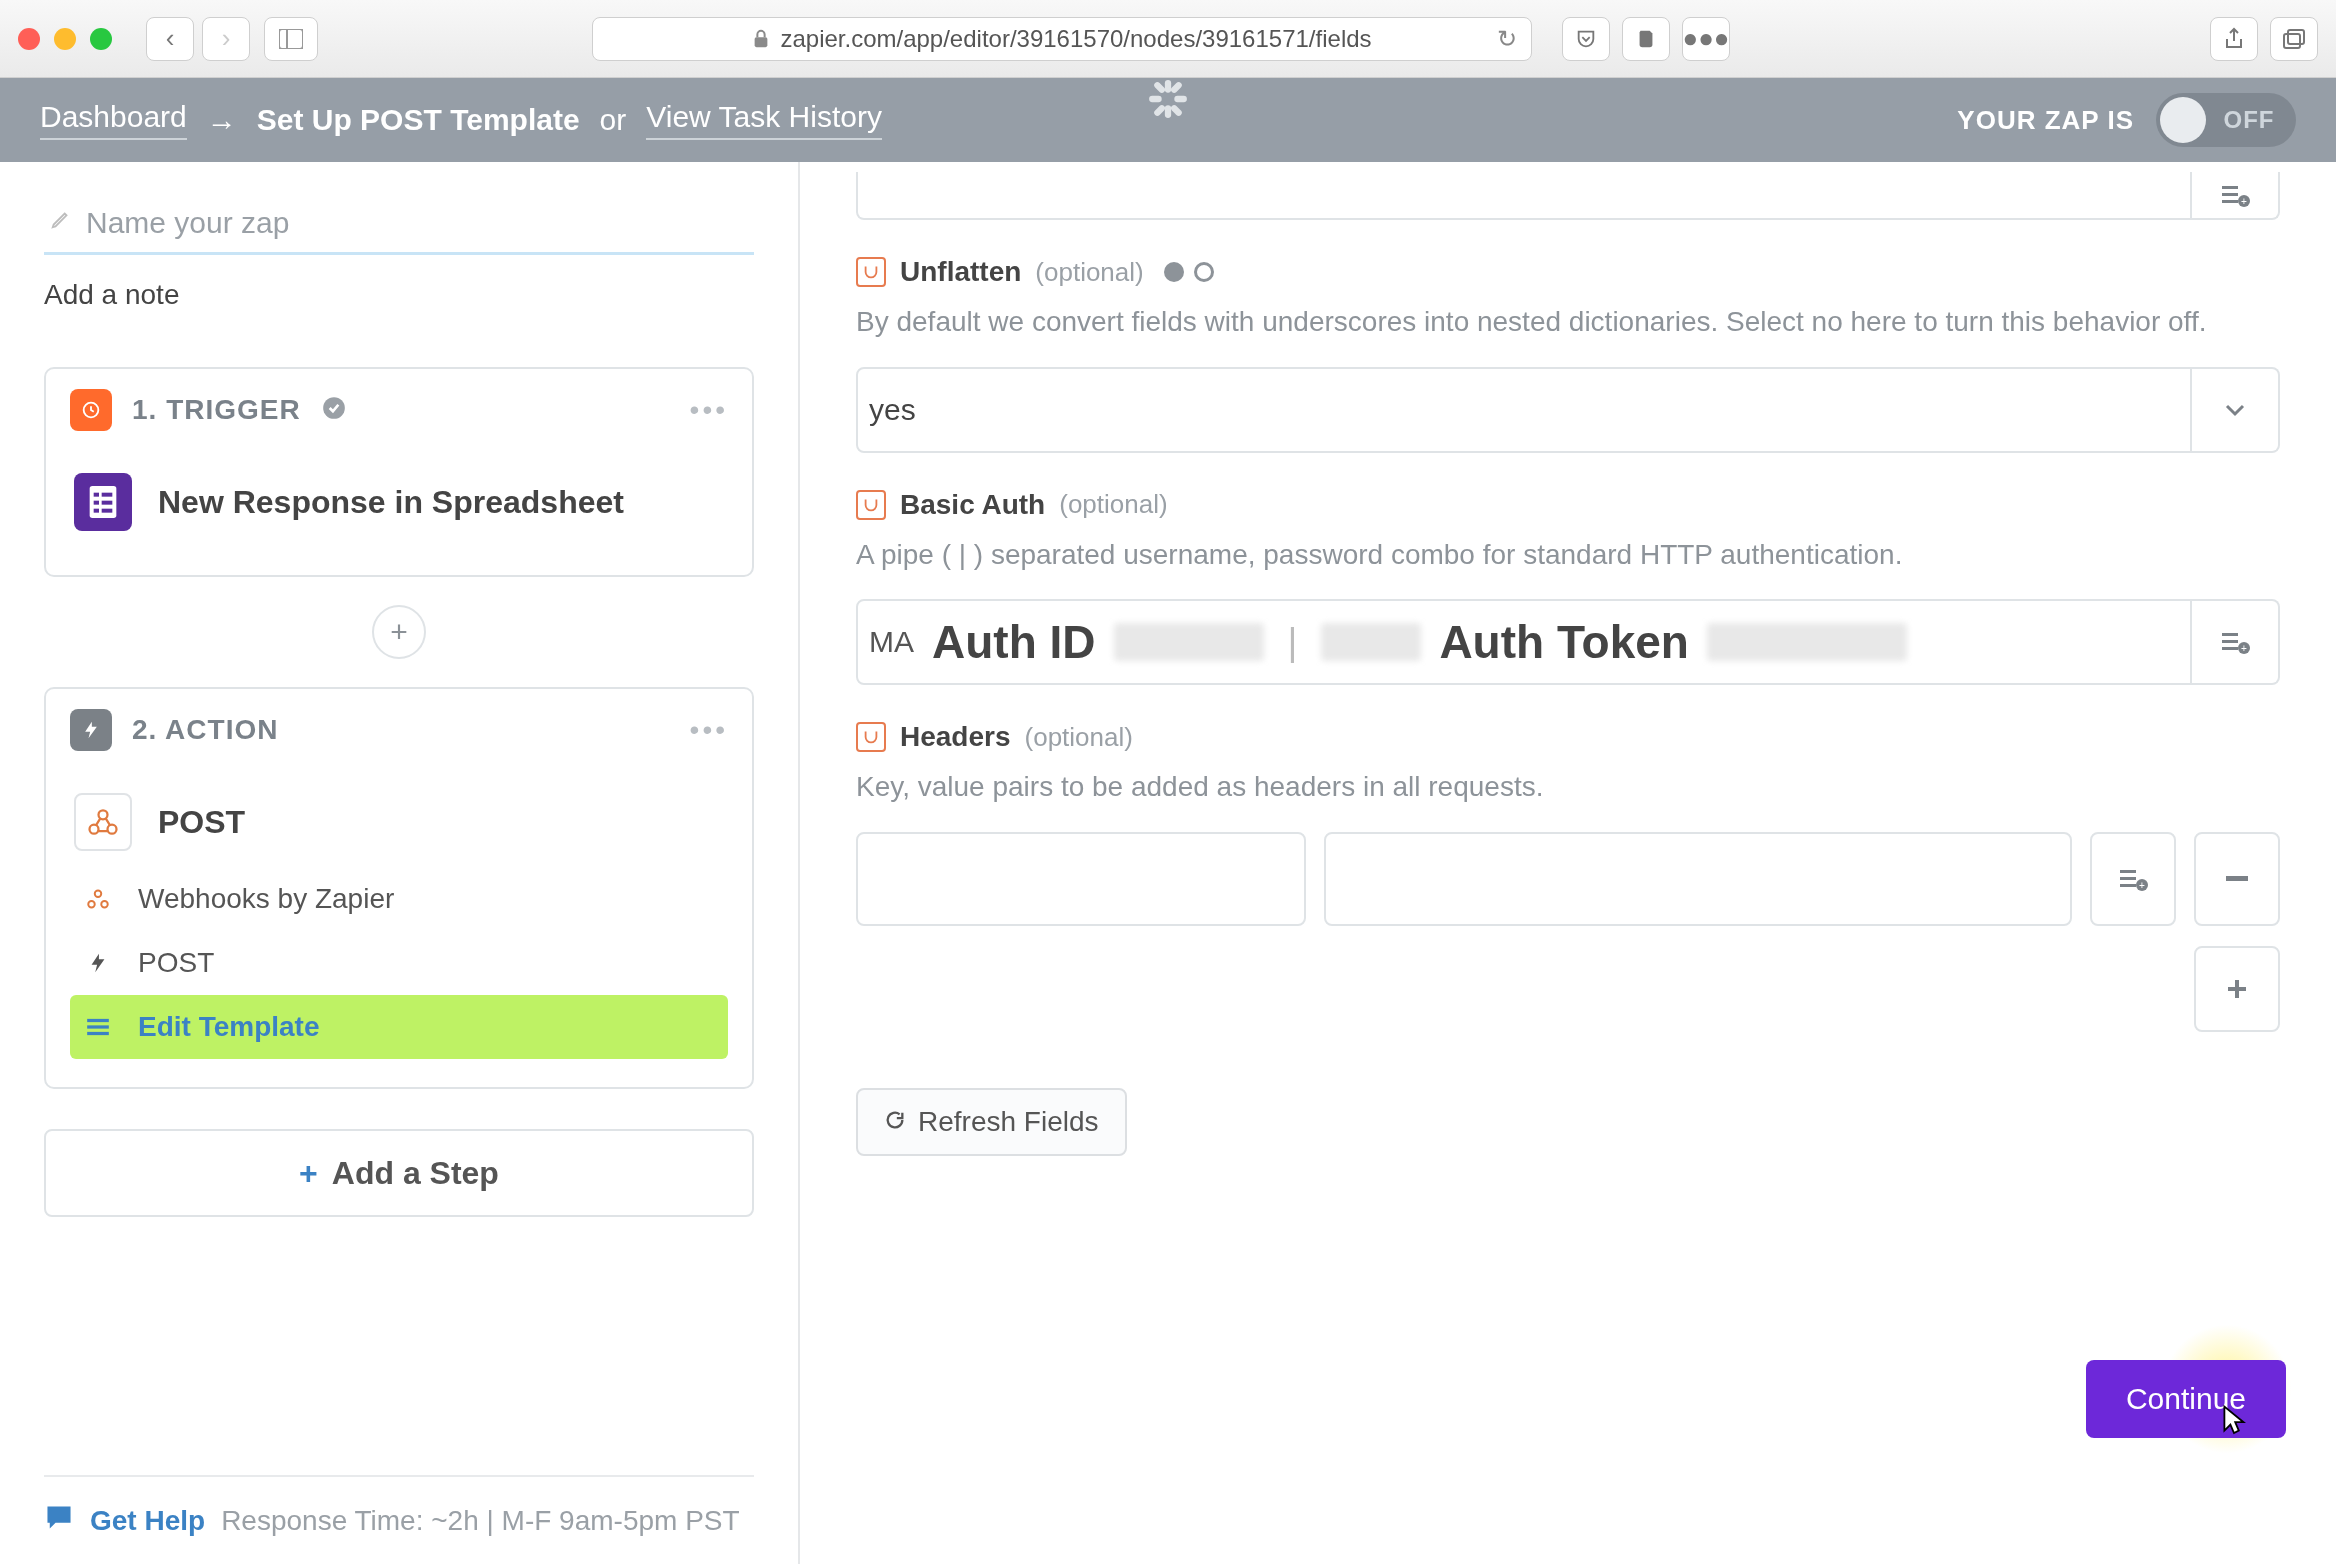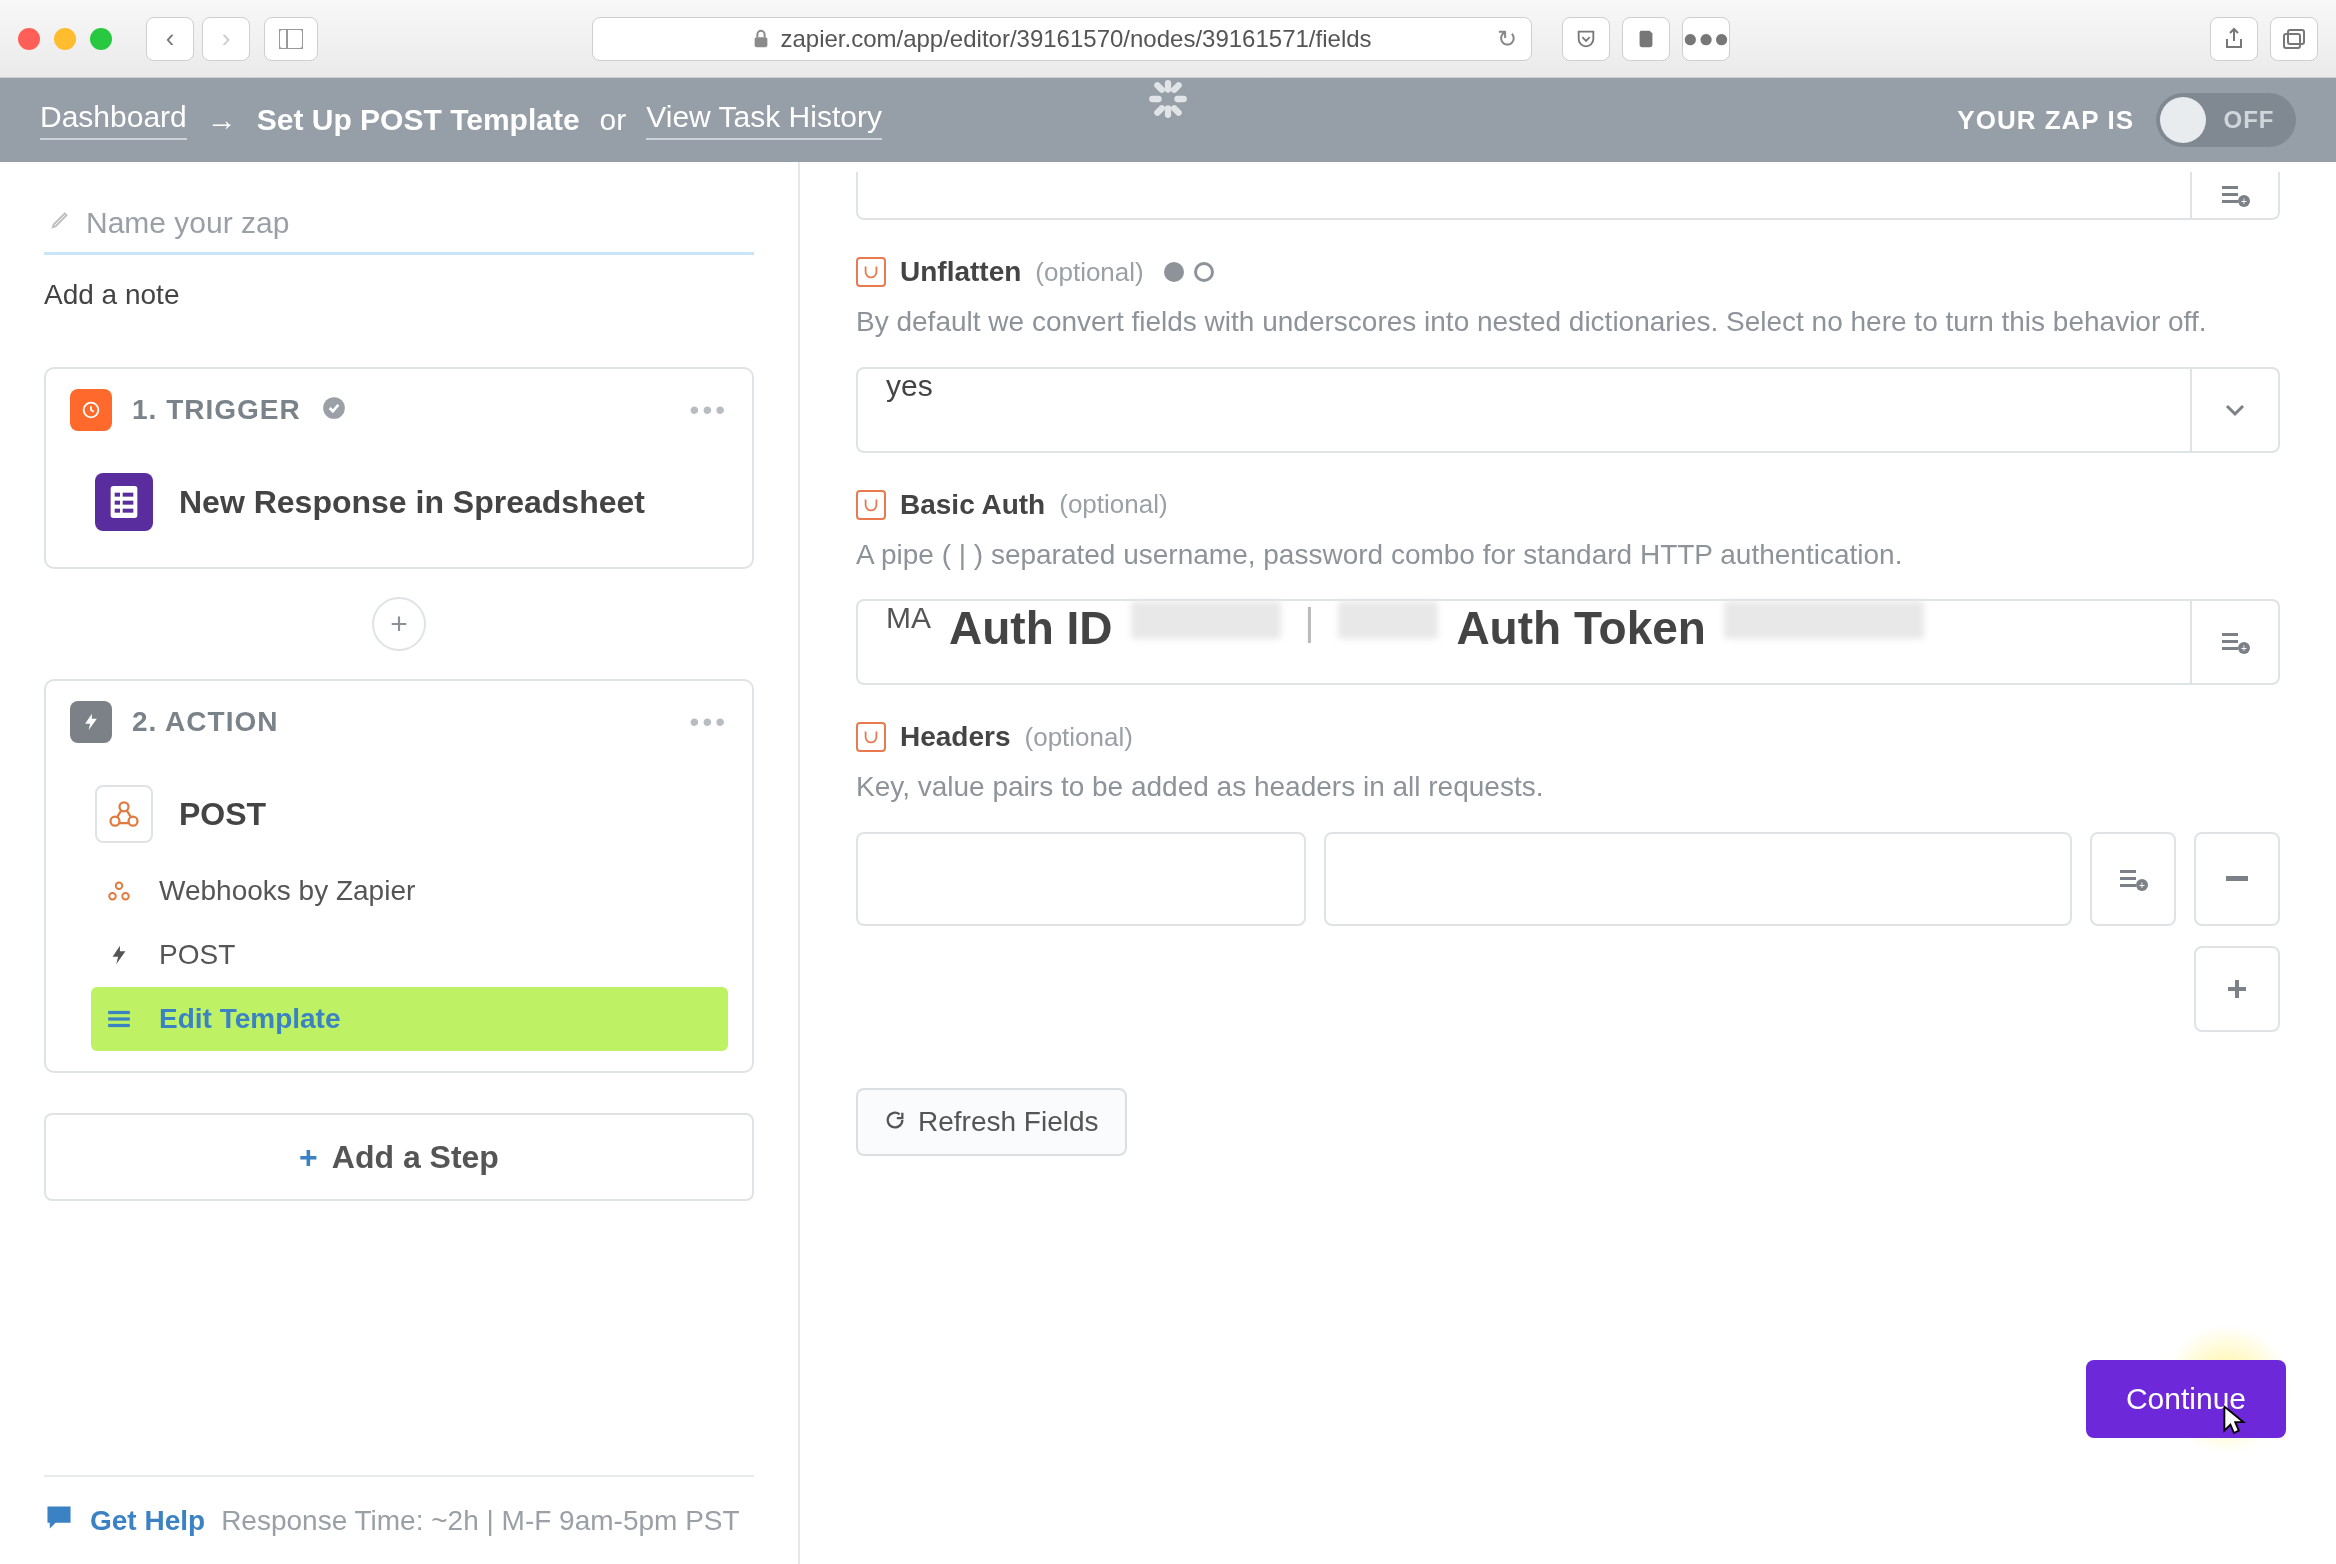--- a/index.html
+++ b/index.html
@@ -40,21 +40,21 @@
 .add-note { font-size: 28px; color: #444; margin-top: 24px; cursor: pointer; }
 
 .step-card { border: 2px solid #dfe3e6; border-radius: 10px; margin-top: 56px; background: #fff; }
 .step-head { display: flex; align-items: center; padding: 20px 24px; gap: 20px; }
 .step-head .sq { width: 42px; height: 42px; border-radius: 8px; display: flex; align-items: center; justify-content: center; color: #fff; font-size: 22px; }
 .sq.orange { background: #ff6a2c; }
 .sq.grey { background: #7b8187; }
 .step-head .title { font-size: 28px; color: #7a828a; font-weight: 700; letter-spacing: 1px; }
 .step-head .check { color: #9aa0a6; }
 .step-head .more { margin-left: auto; color: #b8bdc2; font-size: 28px; letter-spacing: 3px; }
-.step-body { padding: 6px 24px 20px 24px; margin-left: 21px; }
+.step-body { padding: 6px 24px 28px 24px; }
 .step-app { display: flex; align-items: center; gap: 26px; padding: 16px 4px; }
 .app-icon { width: 58px; height: 58px; border-radius: 8px; display: flex; align-items: center; justify-content: center; }
 .app-icon.forms { background: #5a2d9e; }
 .app-icon.webhook { border: 2px solid #e0e3e6; background: #fff; }
 .step-app .name { font-size: 32px; font-weight: 700; color: #444; }
 
 .substep { display: flex; align-items: center; gap: 22px; padding: 14px 10px; border-radius: 6px; font-size: 28px; color: #555; }
 .substep .ico { width: 36px; height: 36px; display: flex; align-items: center; justify-content: center; color: #888; }
 .substep.active { background: #bef264; color: #3b82c4; font-weight: 600; }
 .substep.active .ico { color: #3b82c4; }
@@ -80,21 +80,21 @@
 .field-label .name { font-weight: 700; }
 .field-label .opt { color: #9aa0a6; font-weight: 400; font-size: 26px; }
 .field-help { color: #8d9399; font-size: 28px; margin-top: 14px; line-height: 1.45; }
 
 .toggle-dots { display: inline-flex; gap: 10px; margin-left: 6px; align-items: center; }
 .toggle-dots .d { width: 20px; height: 20px; border-radius: 50%; }
 .toggle-dots .d.on { background: #8d9399; }
 .toggle-dots .d.off { border: 3px solid #8d9399; background: transparent; }
 
 .input-row { display: flex; margin-top: 24px; }
-.input-box { flex: 1; border: 2px solid #dfe3e6; border-radius: 8px; height: 86px; display: flex; padding: 0 28px; font-size: 30px; color: #444; background: #fff; }
+.input-box { flex: 1; border: 2px solid #dfe3e6; border-radius: 8px; height: 86px; display: flex; align-items: center; padding: 0 11px; font-size: 30px; color: #444; background: #fff; }
 .input-box input { border: none; outline: none; font-size: 30px; width: 100%; background: transparent; }
 .addon { width: 88px; height: 86px; border: 2px solid #dfe3e6; border-left: none; border-radius: 0 8px 8px 0; display: flex; align-items: center; justify-content: center; color: #7b8187; font-size: 30px; cursor: pointer; }
 .input-box.left-join { border-radius: 8px 0 0 8px; }
 
 .auth-row .input-box { font-size: 46px; font-weight: 600; gap: 18px; }
 .auth-row .pre { font-size: 30px; font-weight: 400; color: #555; }
 .auth-row .blur { background: #e8e8e8; height: 38px; width: 150px; border-radius: 4px; filter: blur(3px); }
 .auth-row .pipe { color: #bbb; font-weight: 300; padding: 0 6px; font-size: 38px; }
 
 .header-row { display: flex; gap: 18px; margin-top: 24px; }

